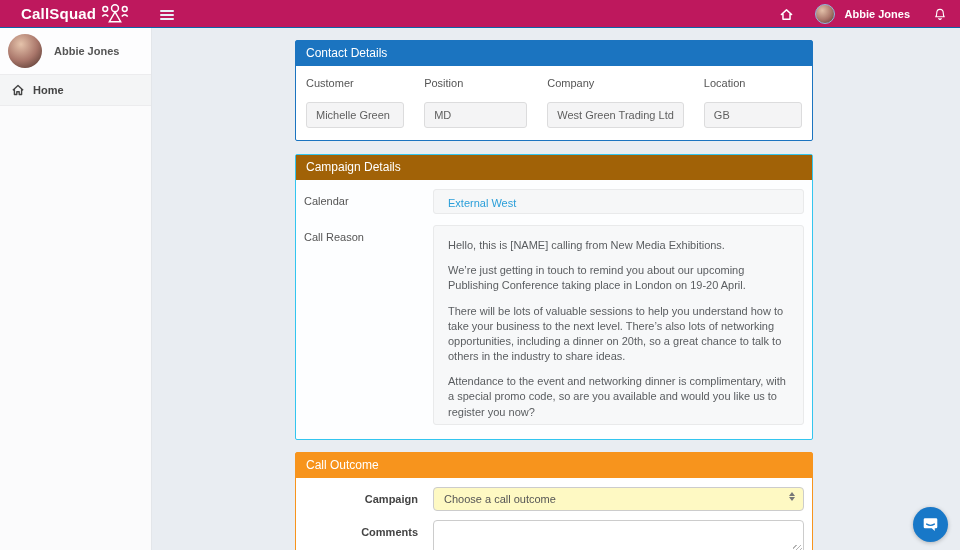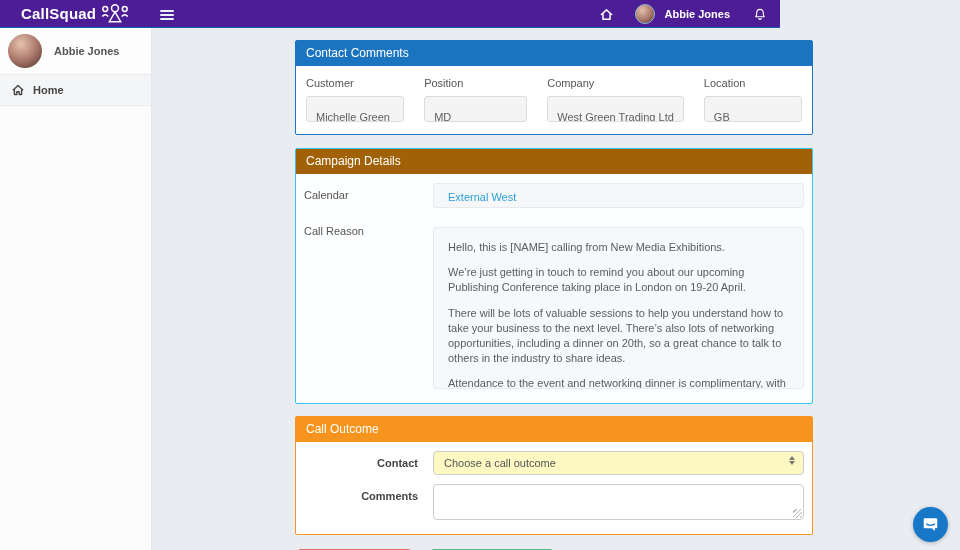--- a/index.html
+++ b/index.html
@@ -1,21 +1,21 @@
 <!DOCTYPE html>
 <html><head>
 <meta charset="utf-8">
 <style>
   * { margin:0; padding:0; box-sizing:border-box; }
   html,body { width:960px; height:550px; overflow:hidden; }
   body { font-family:"Liberation Sans", sans-serif; background:#e9edf2; position:relative; }
 
   
-  .navbar { position:absolute; top:0; left:0; width:780px; height:28px;
-            background:#4c1d95; border-bottom:1px solid #0f63a8; z-index:20; }
+  .navbar { position:absolute; top:0; left:0; width:960px; height:28px;
+            background:#be185d; border-bottom:1px solid #0f63a8; z-index:20; }
   .brand { position:absolute; left:21px; top:3px; display:flex; align-items:center; gap:4px; }
   .brand-text { color:#fff; font-size:15px; font-weight:bold; letter-spacing:.2px; }
   .hamburger { position:absolute; left:160px; top:8px; width:14px; cursor:pointer; }
   .hamburger span { display:block; height:2px; margin:2px 0; background:#e8f0f8; border-radius:1px; }
   .nav-right { position:absolute; right:14px; top:0; height:28px; display:flex; align-items:center; gap:10px; }
   .nav-home { margin-right:12px; cursor:pointer; display:flex; }
   .nav-avatar { width:20px; height:20px; border-radius:50%;
       background:radial-gradient(circle at 35% 30%, #e2c0a8, #a9766a 55%, #5f3c33 95%);
       border:1px solid #8fb8dc; }
   .nav-username { color:#fff; font-size:11px; font-weight:bold; margin-right:14px; }
@@ -36,35 +36,35 @@
   
   .main { position:absolute; top:28px; left:152px; width:808px; height:522px; padding:12px 0 0 143px; }
   .panel { width:518px; border-radius:2px; background:#fff; }
   .panel-header { color:#fff; font-size:12px; padding:5px 10px 6px 10px; }
   .panel-body { padding:9px 8px 12px 8px; }
 
   .panel-contact { border:1px solid #1b74c0; margin-bottom:13px; }
   .panel-contact .panel-header { background:#1b74c0; }
   .contact-grid { display:grid; grid-template-columns:1fr 1.05fr 1fr 1fr; column-gap:20px; padding:2px 2px 0 2px; }
   .field-label { font-size:11px; color:#555; }
-  .field-input { margin-top:7px; height:26px; line-height:24px; background:#f4f4f5;
-                 border:1px solid #dcdcdd; border-radius:3px; padding:8px 9px;
+  .field-input { margin-top:13px; height:26px; line-height:24px; background:#f4f4f5;
+                 border:1px solid #dcdcdd; border-radius:3px; padding:0 9px;
                  font-size:11px; color:#5f5f5f; white-space:nowrap; overflow:hidden; }
 
   .panel-campaign { border:1px solid #33c5ef; background:#fdfeff; margin-bottom:12px; }
   .panel-campaign .panel-header { background:#a16207; }
   .row { display:flex; margin-bottom:11px; }
   .row:last-child { margin-bottom:2px; }
   .row-label { width:129px; flex:0 0 129px; font-size:11px; color:#555; padding-top:6px; }
   .row-control { flex:1; }
   .link-box { height:25px; line-height:23px; background:#f6f7f8; border:1px solid #e9eaeb;
               border-radius:3px; padding:0 14px; }
   .ext-link { font-size:11px; color:#2b9fd9; text-decoration:none; cursor:pointer; }
-  .reason-box { height:162px; background:#f7f8f9; border:1px solid #e9eaeb; border-radius:3px;
-                padding:12px 14px; overflow:hidden;margin-top:8px; }
+  .reason-box { height:200px; background:#f7f8f9; border:1px solid #e9eaeb; border-radius:3px;
+                padding:12px 14px; overflow:hidden; }
   .reason-box p { font-size:11px; color:#5a5d60; line-height:1.38; margin-bottom:10px; }
 
   .panel-outcome { border:1px solid #f7941d; margin-bottom:14px; }
   .panel-outcome .panel-header { background:#f7941d; }
   .panel-outcome .row-label { text-align:right; font-weight:bold; color:#444;
                               padding-right:15px; width:129px; flex:0 0 129px; }
   .select-box { position:relative; height:24px; line-height:22px; background:#fef9c3;
                 border:1px solid #ccc; border-radius:4px; padding:0 10px;
                 font-size:11px; color:#555; cursor:pointer; }
   .select-arrows { position:absolute; right:8px; top:4px; display:flex; flex-direction:column;
@@ -142,21 +142,21 @@
         <path d="M1 7.2 L7 1.8 L13 7.2 M2.8 6.2 V12.2 H5.6 V9 H8.4 V12.2 H11.2 V6.2" stroke="#444" stroke-width="1.6" fill="none" stroke-linejoin="round"></path>
       </svg>
     </span>
     <span class="side-item-label">Home</span>
   </div>
 </div>
 
 <div class="main">
 
   <div class="panel panel-contact">
-    <div class="panel-header">Contact Comments</div>
+    <div class="panel-header">Contact Details</div>
     <div class="panel-body">
       <div class="contact-grid">
         <div>
           <div class="field-label">Customer</div>
           <div class="field-input">Michelle Green</div>
         </div>
         <div>
           <div class="field-label">Position</div>
           <div class="field-input">MD</div>
         </div>
@@ -194,21 +194,21 @@
           </div>
         </div>
       </div>
     </div>
   </div>
 
   <div class="panel panel-outcome">
     <div class="panel-header">Call Outcome</div>
     <div class="panel-body">
       <div class="row" style="margin-bottom:9px;">
-        <div class="row-label">Contact</div>
+        <div class="row-label">Campaign</div>
         <div class="row-control">
           <div class="select-box">
             <span>Choose a call outcome</span>
             <span class="select-arrows">
                 <i class="up"></i>
                 <i class="down"></i>
               </span>
           </div>
         </div>
       </div>

